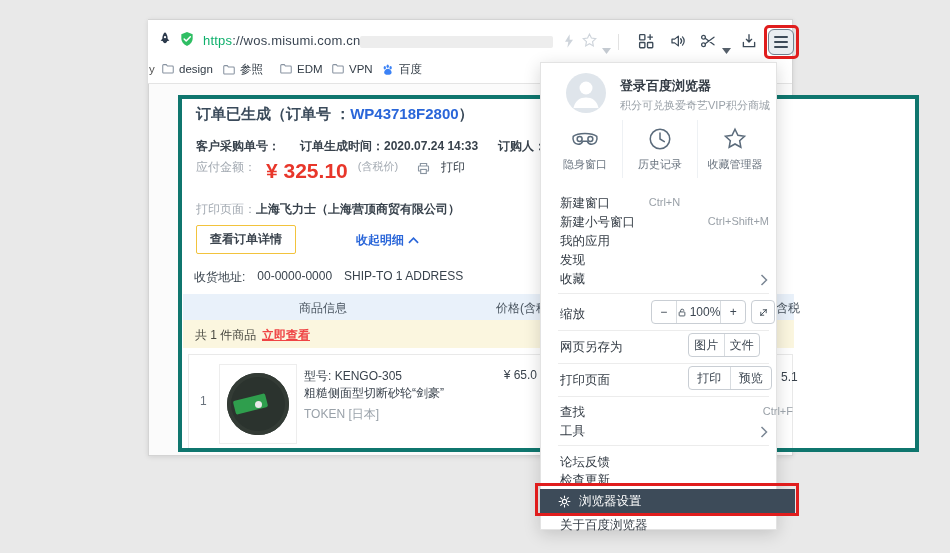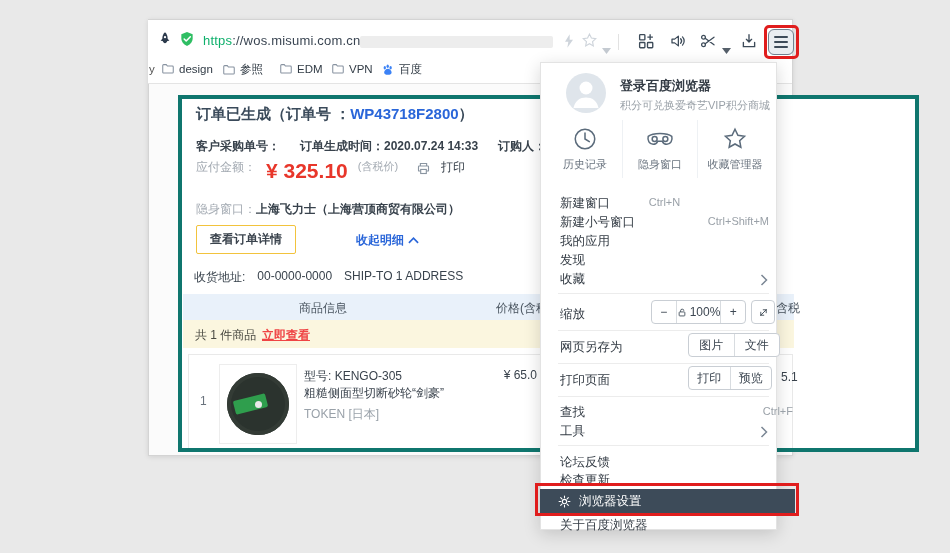--- a/index.html
+++ b/index.html
@@ -186,21 +186,21 @@
       <span class="glabel" style="font-size:11px">(含税价)</span>
       <span style="position:relative;top:2px;margin-left:8px"><svg width="15" height="15" viewBox="0 0 24 24" fill="none" stroke="#8a95a1" stroke-width="1.8">
             <path d="M7 8V4h10v4"></path>
             <rect x="4" y="8" width="16" height="8" rx="1"></rect>
             <rect x="7.5" y="13.5" width="9" height="6.5" fill="#fff"></rect>
           </svg></span>
       <span style="font-size:12px;color:#3a434d">打印</span>
     </div>
 
     <div class="abs" style="left:14px;top:102px;font-size:12px">
-      <span class="glabel">隐身窗口：</span><span style="color:#38424c;font-weight:600">上海飞力士（上海营顶商贸有限公司）</span>
+      <span class="glabel">打印页面：</span><span style="color:#38424c;font-weight:600">上海飞力士（上海营顶商贸有限公司）</span>
     </div>
 
     <div class="abs btn-gold" style="left:14px;top:126px">查看订单详情</div>
     <div class="abs bluelink" style="left:174px;top:133px">
       <span>收起明细</span>
       <svg width="11" height="7" viewBox="0 0 12 7">
           <path d="M1 6l5-5 5 5" fill="none" stroke="#2a66d9" stroke-width="1.8"></path>
         </svg>
     </div>
 
@@ -239,33 +239,33 @@
         <circle cx="20" cy="15" r="6.5" fill="#fff"></circle>
         <path d="M7.5 35c1.5-7.5 6.5-10.5 12.5-10.5S31 27.5 32.5 35z" fill="#fff"></path>
       </svg>
   </div>
   <div class="abs m-title" style="left:620px;top:77px;z-index:11">登录百度浏览器</div>
   <div class="abs m-sub" style="left:620px;top:98px;z-index:11">积分可兑换爱奇艺VIP</div>
   <div class="abs m-sub" style="left:726px;top:98px;z-index:11">积分商城</div>
 
   <div class="abs" style="left:548px;top:120px;display:flex;z-index:11">
     <div class="sc-cell">
-      <svg width="26" height="26" viewBox="0 0 24 24" fill="none" stroke="#5b6b7b" stroke-width="1.4">
-          <circle cx="12" cy="12" r="9"></circle>
-          <path d="M12 6.5V12l4 2.5" stroke-linecap="round"></path>
-        </svg>
-      <span class="sc-lbl">历史记录</span>
-    </div>
-    <div class="sc-cell">
       <svg width="30" height="26" viewBox="0 0 28 24" fill="none" stroke="#5b6b7b" stroke-width="1.4">
           <path d="M3 9.5c2.5-2 6-2.7 11-2.7s8.5.7 11 2.7c1 3.8-1.2 7.5-4.6 7.5-2.3 0-3.6-1.3-4.2-2.8h-4.4c-.6 1.5-1.9 2.8-4.2 2.8-3.4 0-5.6-3.7-4.6-7.5z"></path>
           <circle cx="9" cy="12" r="2.3"></circle>
           <circle cx="19" cy="12" r="2.3"></circle>
         </svg>
       <span class="sc-lbl">隐身窗口</span>
+    </div>
+    <div class="sc-cell">
+      <svg width="26" height="26" viewBox="0 0 24 24" fill="none" stroke="#5b6b7b" stroke-width="1.4">
+          <circle cx="12" cy="12" r="9"></circle>
+          <path d="M12 6.5V12l4 2.5" stroke-linecap="round"></path>
+        </svg>
+      <span class="sc-lbl">历史记录</span>
     </div>
     <div class="sc-cell">
       <svg width="26" height="26" viewBox="0 0 24 24">
           <path d="M12 3l2.7 5.6 6.1.8-4.5 4.2 1.1 6-5.4-3-5.4 3 1.1-6L3.2 9.4l6.1-.8z" fill="none" stroke="#5b6b7b" stroke-width="1.4"></path>
         </svg>
       <span class="sc-lbl">收藏管理器</span>
     </div>
   </div>
 
   <div class="abs mi" style="left:560px;top:195px;z-index:11">新建窗口</div>
@@ -295,21 +295,21 @@
   </div>
   <div class="abs sqbtn" style="left:751px;top:300px;z-index:11">
     <svg width="13" height="13" viewBox="0 0 24 24" fill="none" stroke="#4a5560" stroke-width="1.8">
         <path d="M7 17L17 7M17 7h-5.5M17 7v5.5M7 17h5.5M7 17v-5.5" stroke-linecap="round" stroke-linejoin="round"></path>
       </svg>
   </div>
 
   <div class="abs msep" style="left:558px;top:330px;width:211px;z-index:11"></div>
 
   <div class="abs mi" style="left:560px;top:339px;z-index:11">网页另存为</div>
-  <div class="abs zgroup" style="left:688px;top:333px;width:92px;z-index:11">
+  <div class="abs zgroup" style="left:688px;top:333px;width:72px;z-index:11">
     <div class="zseg" style="flex:1">图片</div>
     <div class="zseg" style="flex:1">文件</div>
   </div>
 
   <div class="abs msep" style="left:558px;top:363px;width:211px;z-index:11"></div>
 
   <div class="abs mi" style="left:560px;top:372px;z-index:11">打印页面</div>
   <div class="abs zgroup" style="left:688px;top:366px;width:84px;z-index:11">
     <div class="zseg" style="flex:1">打印</div>
     <div class="zseg" style="flex:1">预览</div>

